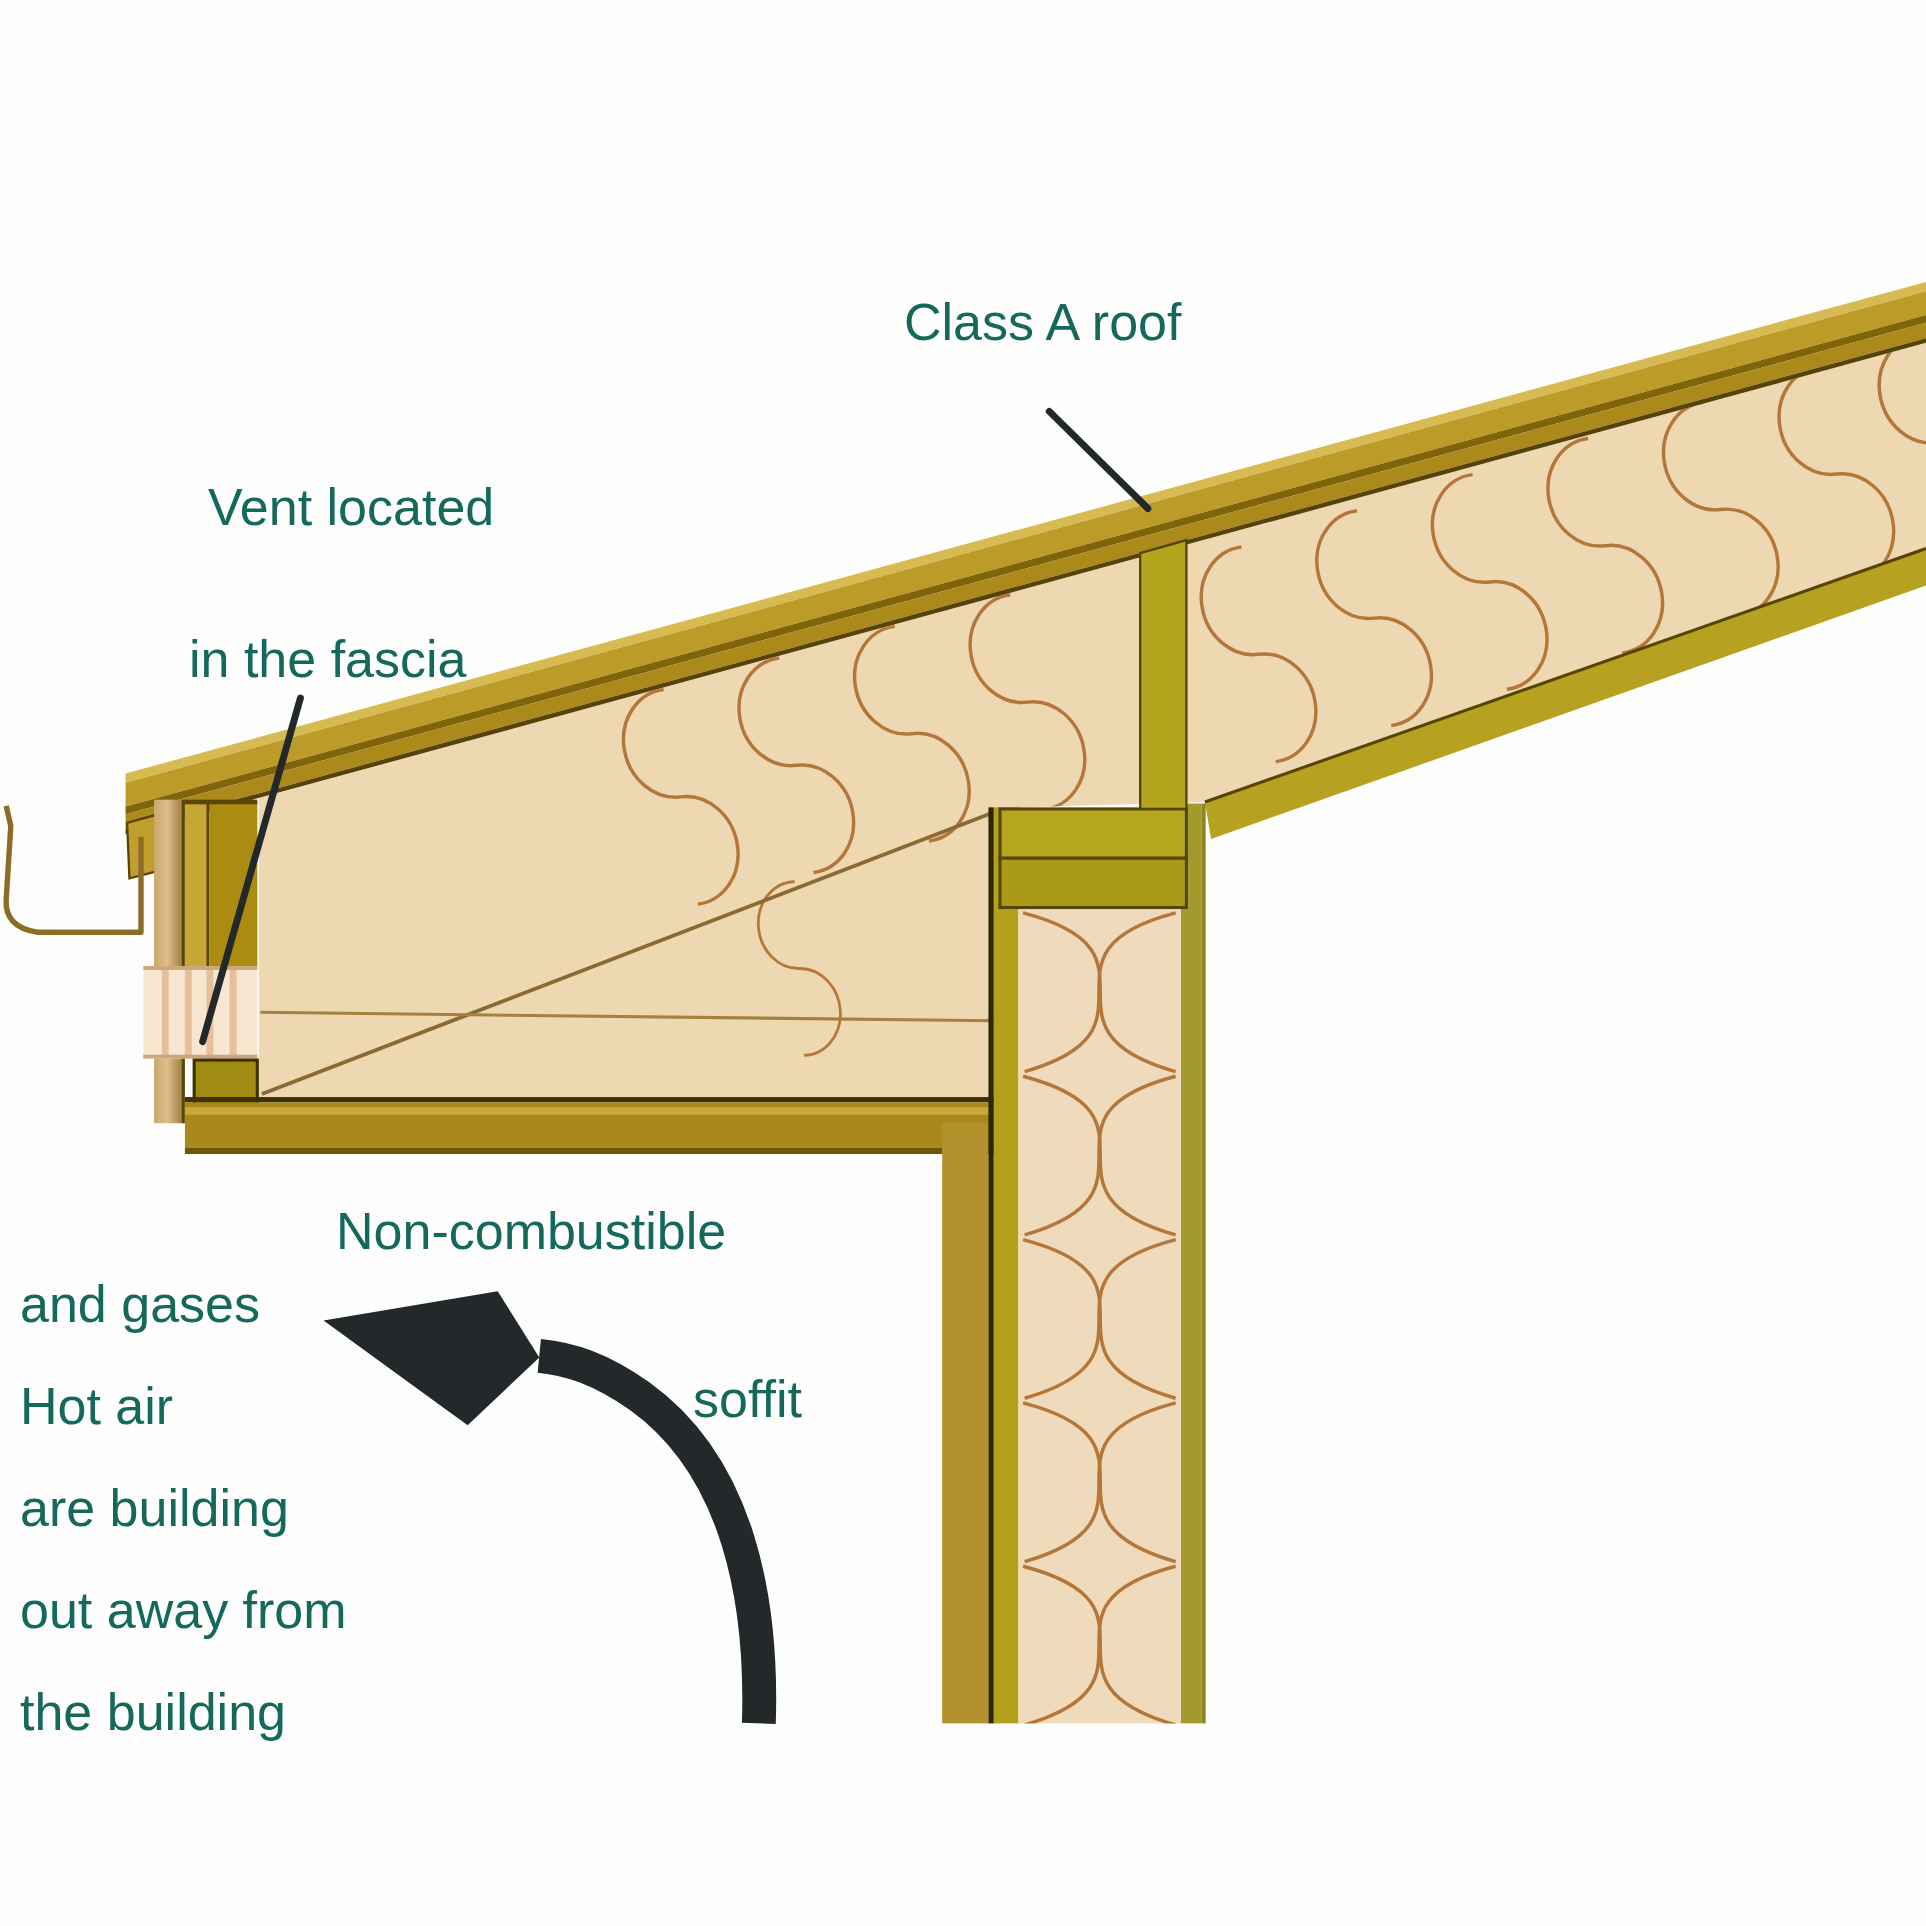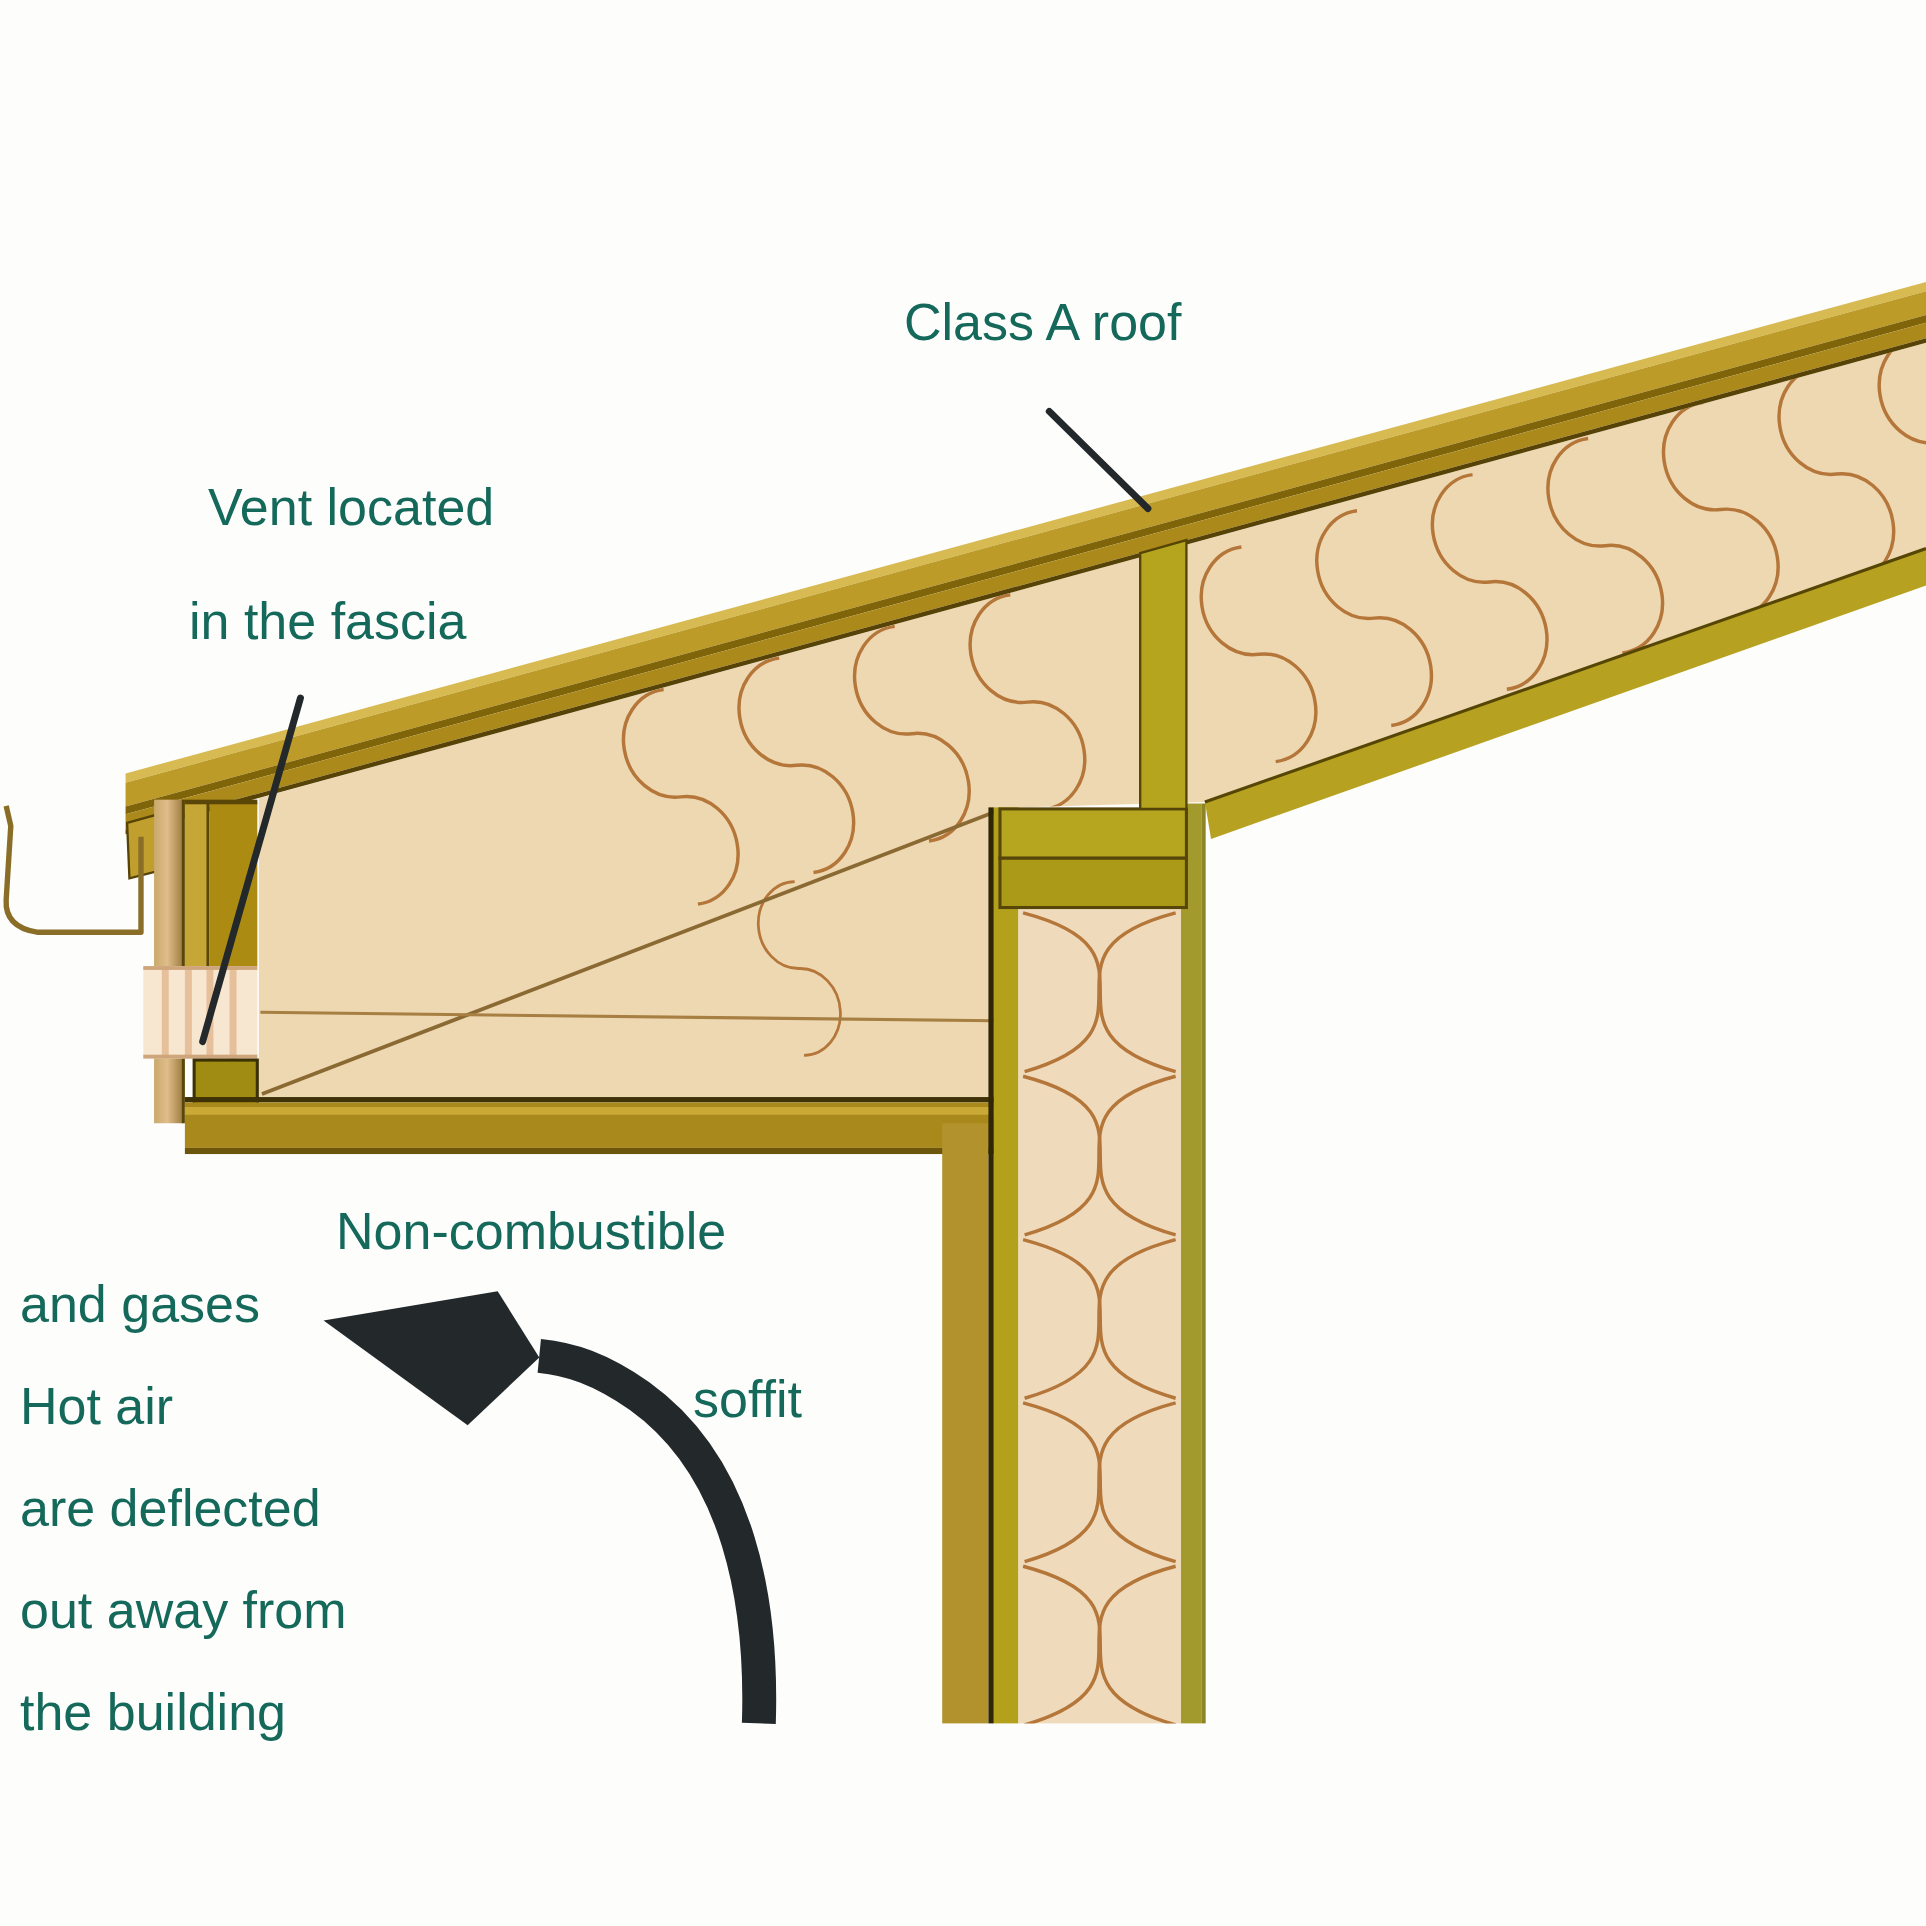--- a/index.html
+++ b/index.html
@@ -3,21 +3,21 @@
 <meta charset="utf-8">
 <style>
   html,body{margin:0;padding:0;background:#ffffff;}
   #stage{position:relative;width:1926px;height:1926px;background:var(--bg,#fdfdfc);overflow:hidden;
          font-family:"Liberation Sans", sans-serif;}
   #diagram{position:absolute;left:0;top:0;width:1926px;height:1926px;display:block;}
   .label{position:absolute;color:var(--text-green,#14695a);font-size:52px;line-height:102px;
          white-space:nowrap;letter-spacing:0px;}
   #lbl-class-a{left:904px;top:271px;}
   #lbl-vent-1{left:208px;top:456px;}
-  #lbl-vent-2{left:189px;top:570px;}
+  #lbl-vent-2{left:189px;top:608px;}
   #lbl-nc{left:336px;top:1180px;}
   #lbl-soffit{left:693px;top:1348px;width:243px;text-align:left;}
   #lbl-hot{left:20px;top:1253px;}
   #lbl-hot div{height:102px;}
 </style>
 </head>
 <body>
 
 <div id="stage">
 
@@ -138,19 +138,19 @@
 
   <div class="label" id="lbl-vent-1">Vent located</div>
   <div class="label" id="lbl-vent-2">in the fascia</div>
 
   <div class="label" id="lbl-nc">Non-combustible</div>
   <div class="label" id="lbl-soffit">soffit</div>
 
   <div class="label" id="lbl-hot">
     <div>and gases</div>
     <div>Hot air</div>
-    <div>are deflected</div>
+    <div>are building</div>
     <div>out away from</div>
     <div>the building</div>
   </div>
 
 </div>
 
 
 </body></html>

